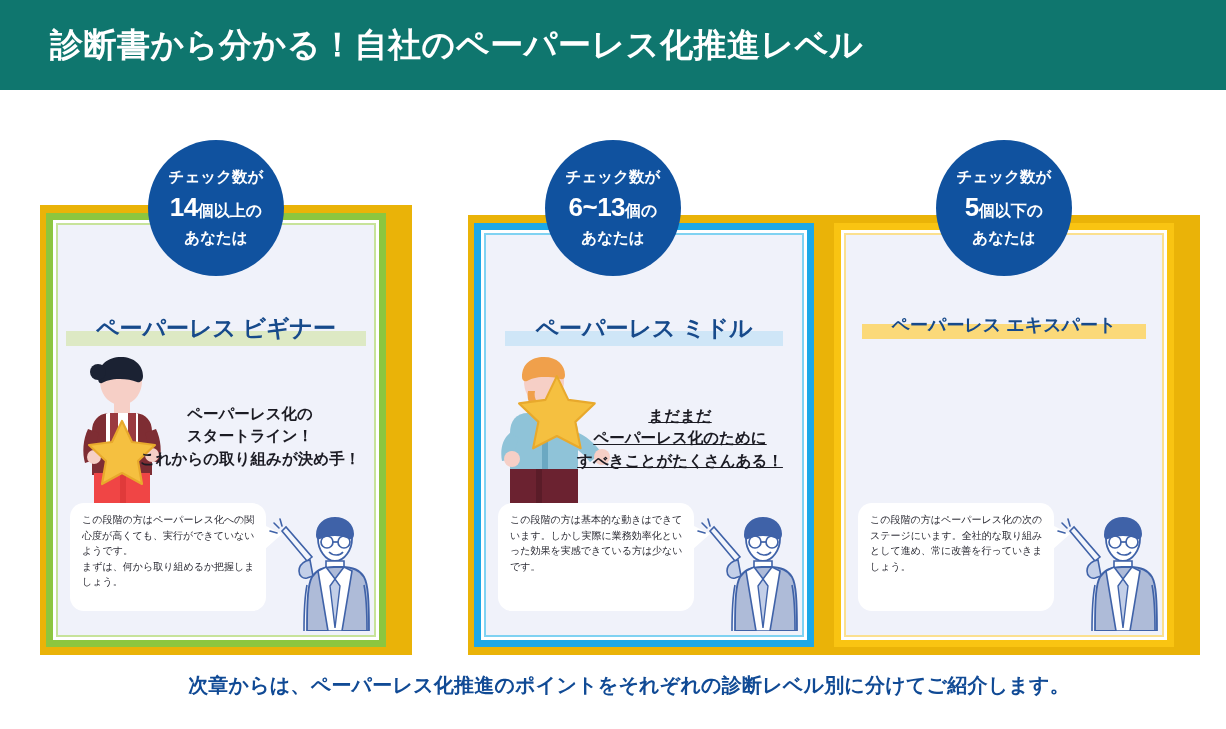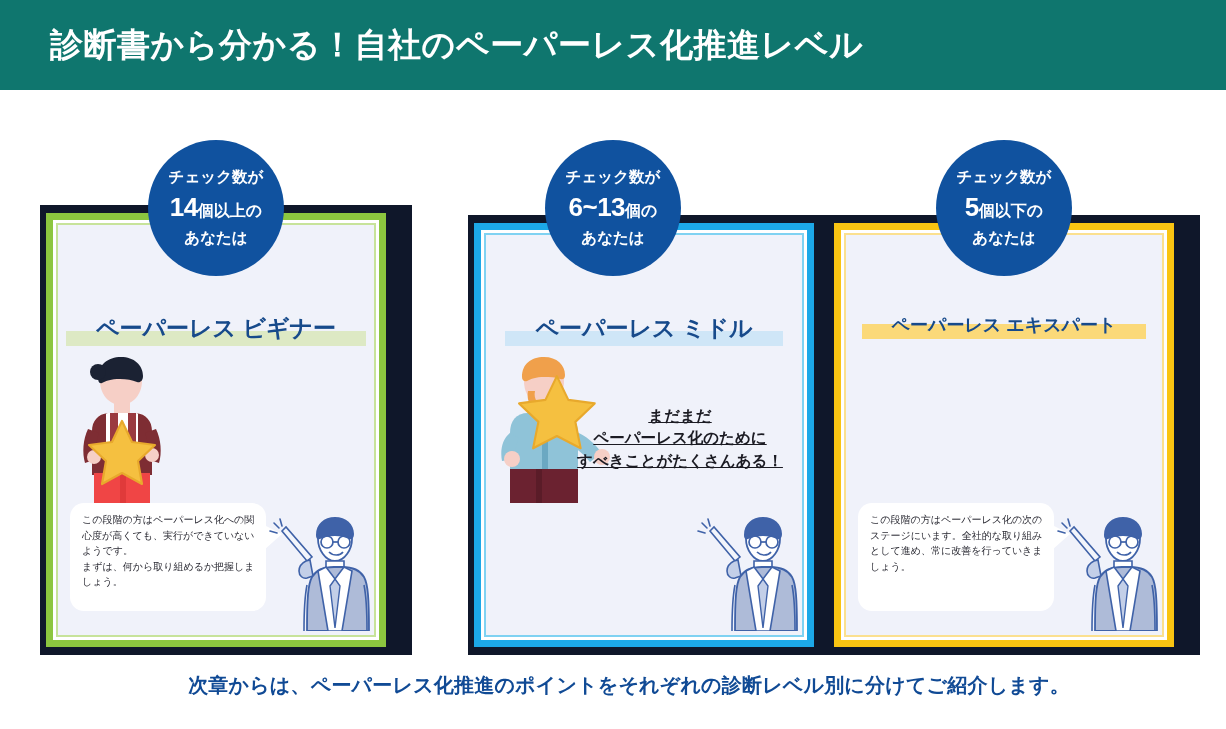--- a/index.html
+++ b/index.html
@@ -58,21 +58,21 @@
   .card-wrap.c1 { left: 437px; }
   .card-wrap.c2 { left: 828px; }
 
   
   .card-shell {
     position: absolute;
     left: 0;
     bottom: 0;
     width: 372px;
     height: 450px;
-    background: #0f172a;
+    background: #eab308;
   }
   .card-wrap.c1 .card-shell { height: 440px; margin-left: 31px; }
   .card-wrap.c2 .card-shell { height: 440px; }
 
   
   .card-frame {
     position: absolute;
     left: 6px;
     bottom: 8px;
     width: 340px;
@@ -273,20 +273,23 @@
                 <path d="M58 58h8v62h-8z" fill="#9a3a40"></path>
                 <path d="M24 118h56v32H24z" fill="#f04545"></path>
                 <path d="M50 118h6v32h-6z" fill="#e03a3a"></path>
                 <path d="M18 74c-5 10-6 24-3 34l12-4c-2-8-1-18 2-26z" fill="#7e2d33"></path>
                 <path d="M86 74c5 10 6 24 3 34l-12-4c2-8 1-18-2-26z" fill="#7e2d33"></path>
                 <circle cx="82" cy="100" r="7" fill="#f6cfc6"></circle>
                 <circle cx="24" cy="102" r="7" fill="#f6cfc6"></circle>
                 <path d="M52 66l10 21 23 3-17 16 4 23-20-11-20 11 4-23-17-16 23-3z" fill="#f5c040" stroke="#e8a92c" stroke-width="2.2" stroke-linejoin="round"></path>
               </svg>
 
+              <div class="tagline">ペーパーレス化の
+スタートライン！
+これからの取り組みが決め手！</div>
             </div>
 
             <div class="bottom-row">
               <div class="bubble">この段階の方はペーパーレス化への関心度が高くても、実行ができていないようです。
 まずは、何から取り組めるか把握しましょう。</div>
               <svg class="teacher" width="104" height="116" viewBox="0 0 104 116">
                 <path d="M16 16l4-4 26 30-5 4z" fill="#f2f5fb" stroke="#3f62a8" stroke-width="1.6"></path>
                 <path d="M14 4l2 7M8 8l5 5M4 16l7 2" stroke="#3f62a8" stroke-width="1.6" stroke-linecap="round"></path>
                 <path d="M40 46c-4 2-7 6-7 10 0 5 4 8 8 7l6-2-3-16z" fill="#c3cfe8" stroke="#3f62a8" stroke-width="1.6"></path>
                 <path d="M52 24c0-10 7-17 17-17s17 7 17 17-7 22-17 22-17-12-17-22z" fill="#ffffff" stroke="#3f62a8" stroke-width="1.8"></path>
@@ -344,20 +347,21 @@
                 <circle cx="14" cy="106" r="8" fill="#f6cfc6"></circle>
                 <path d="M76 24l13 27 30 4-22 21 6 30-27-14-27 14 6-30-22-21 30-4z" transform="translate(-8,2) scale(0.88)" fill="#f5c040" stroke="#e8a92c" stroke-width="2.4" stroke-linejoin="round"></path>
               </svg>
 
               <div class="tagline">まだまだ
 ペーパーレス化のために
 すべきことがたくさんある！</div>
             </div>
 
             <div class="bottom-row">
+              <div class="bubble">この段階の方は基本的な動きはできています。しかし実際に業務効率化といった効果を実感できている方は少ないです。</div>
               <svg class="teacher" width="104" height="116" viewBox="0 0 104 116">
                 <path d="M16 16l4-4 26 30-5 4z" fill="#f2f5fb" stroke="#3f62a8" stroke-width="1.6"></path>
                 <path d="M14 4l2 7M8 8l5 5M4 16l7 2" stroke="#3f62a8" stroke-width="1.6" stroke-linecap="round"></path>
                 <path d="M40 46c-4 2-7 6-7 10 0 5 4 8 8 7l6-2-3-16z" fill="#c3cfe8" stroke="#3f62a8" stroke-width="1.6"></path>
                 <path d="M52 24c0-10 7-17 17-17s17 7 17 17-7 22-17 22-17-12-17-22z" fill="#ffffff" stroke="#3f62a8" stroke-width="1.8"></path>
                 <path d="M50 20c0-11 8-18 19-18s19 7 19 17c0 4-2 6-5 5-4-2-9-3-14-3-6 0-11 1-15 3-3 1-4-1-4-4z" fill="#3f62a8"></path>
                 <circle cx="61" cy="27" r="6" fill="none" stroke="#3f62a8" stroke-width="1.7"></circle>
                 <circle cx="78" cy="27" r="6" fill="none" stroke="#3f62a8" stroke-width="1.7"></circle>
                 <path d="M67 27h5" stroke="#3f62a8" stroke-width="1.7"></path>
                 <path d="M63 37c4 4 11 4 14 0" stroke="#3f62a8" stroke-width="1.7" fill="#ffffff"></path>

